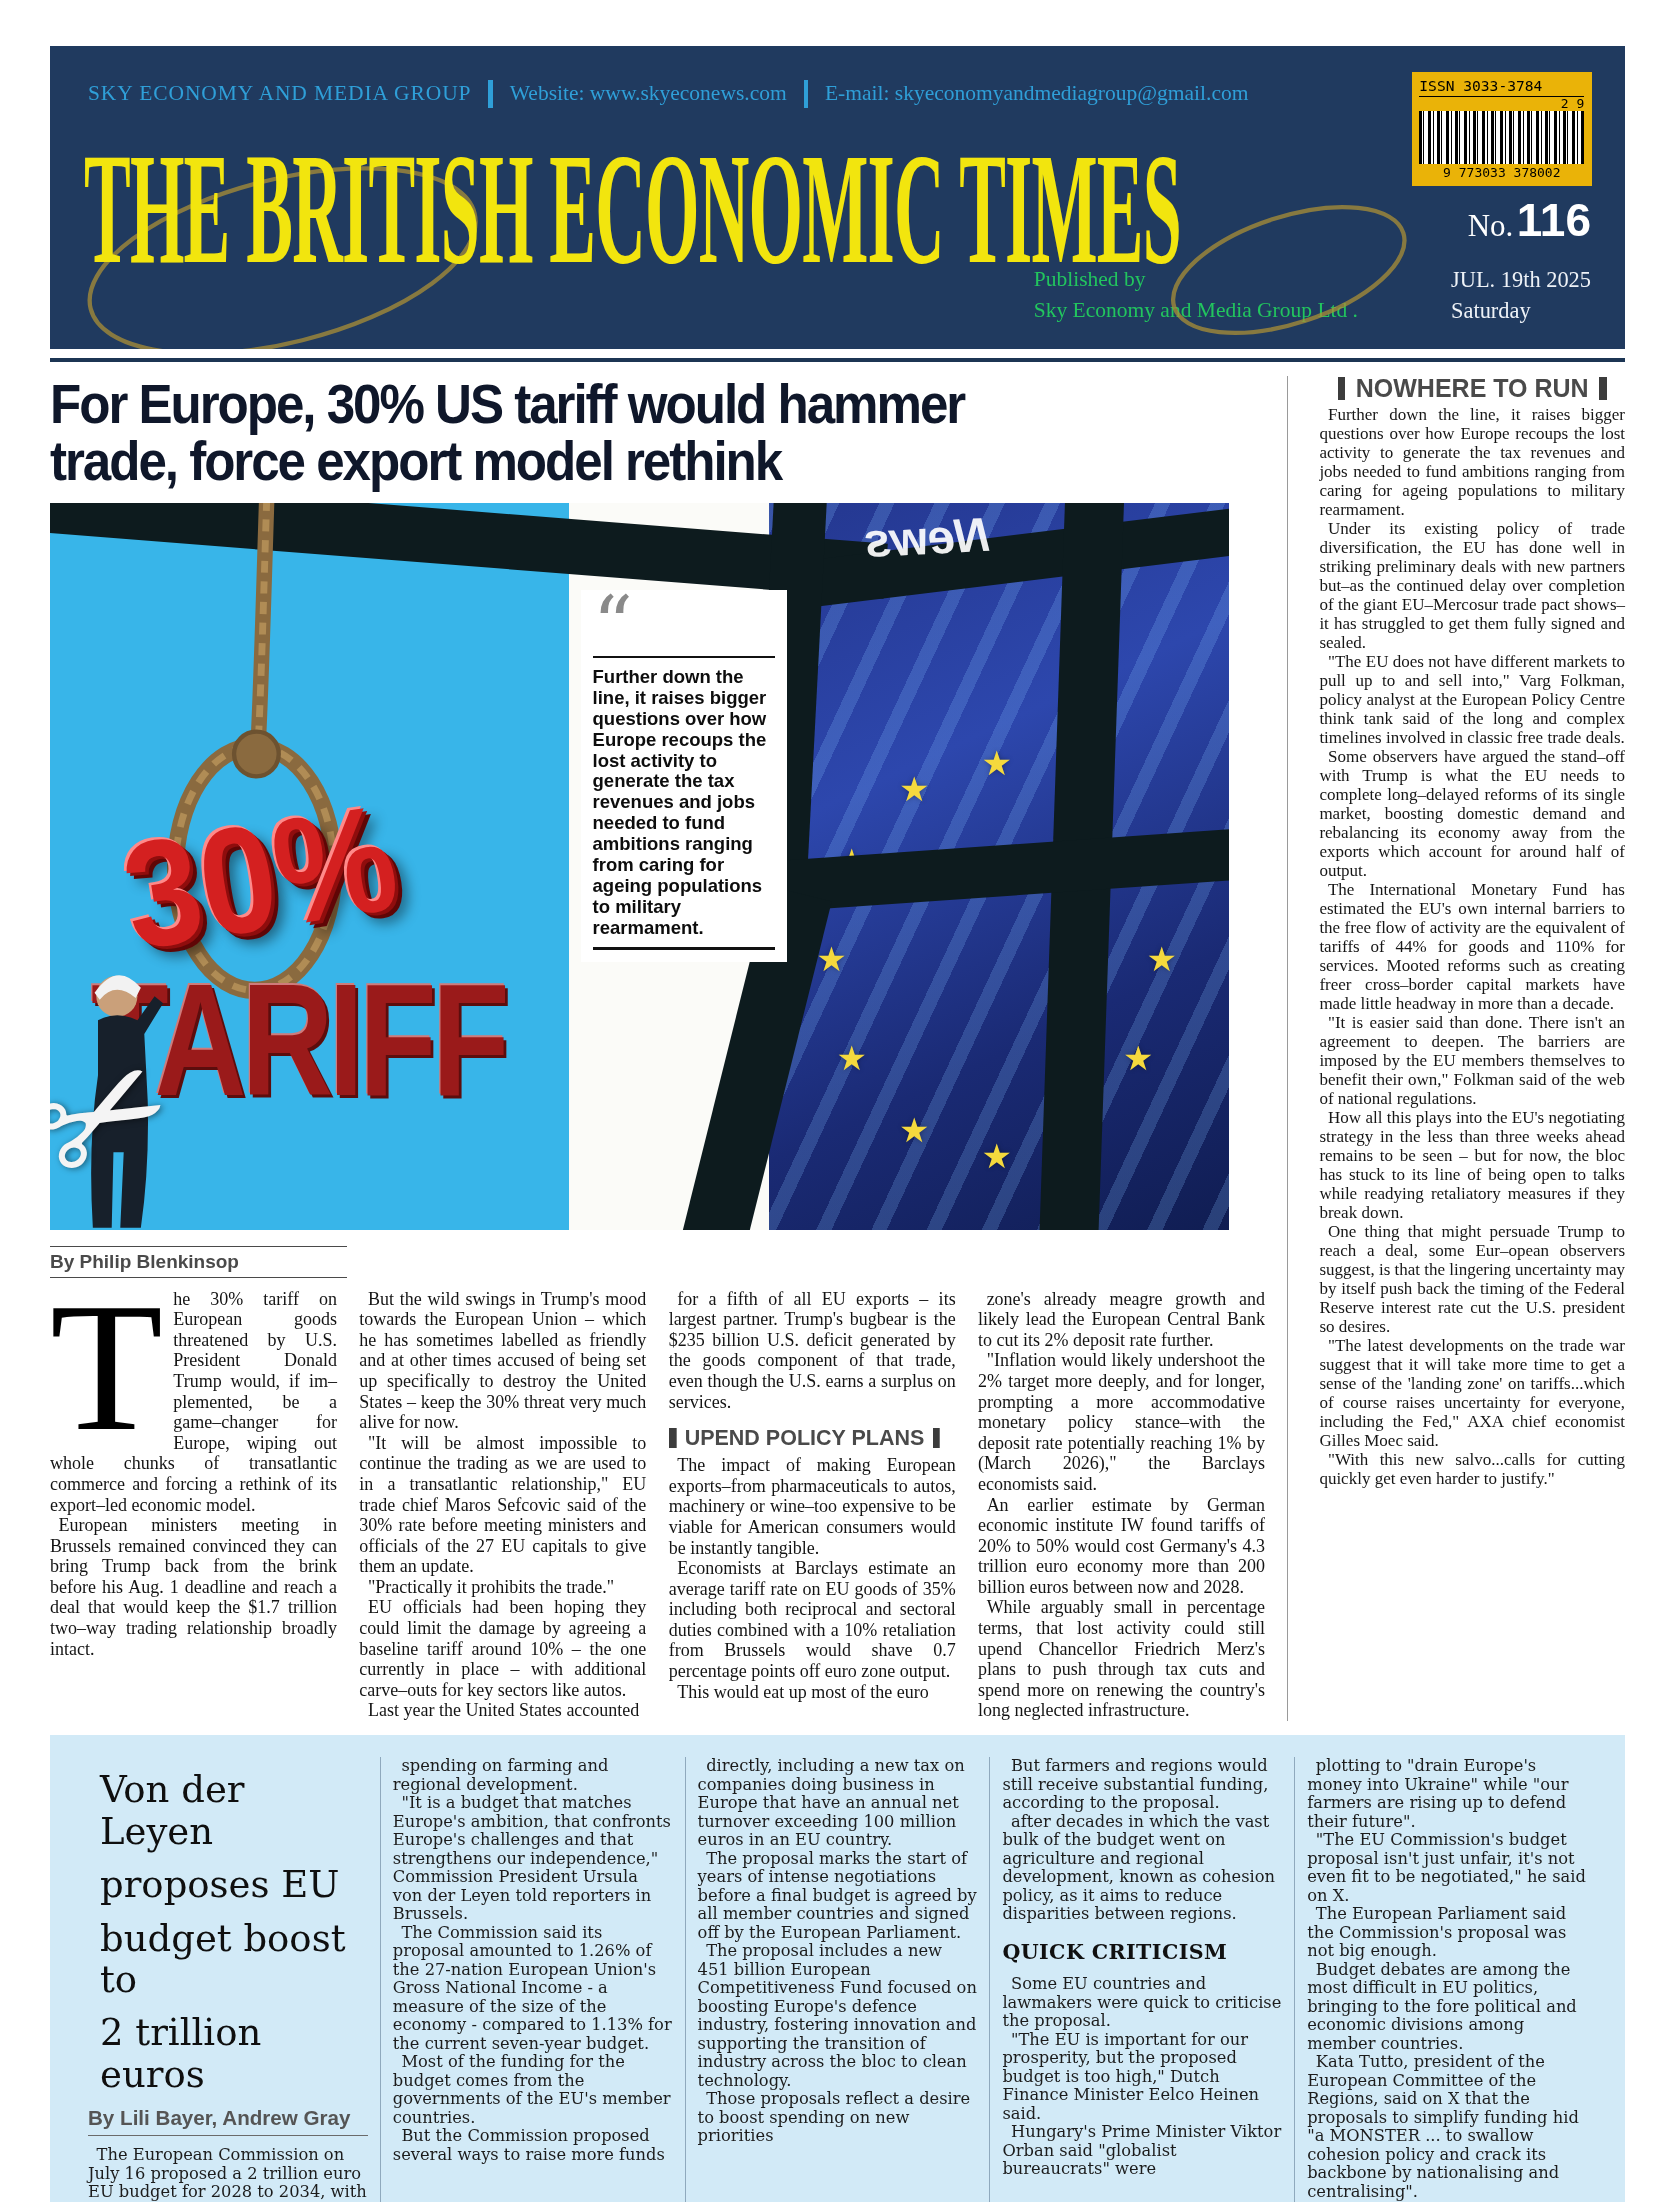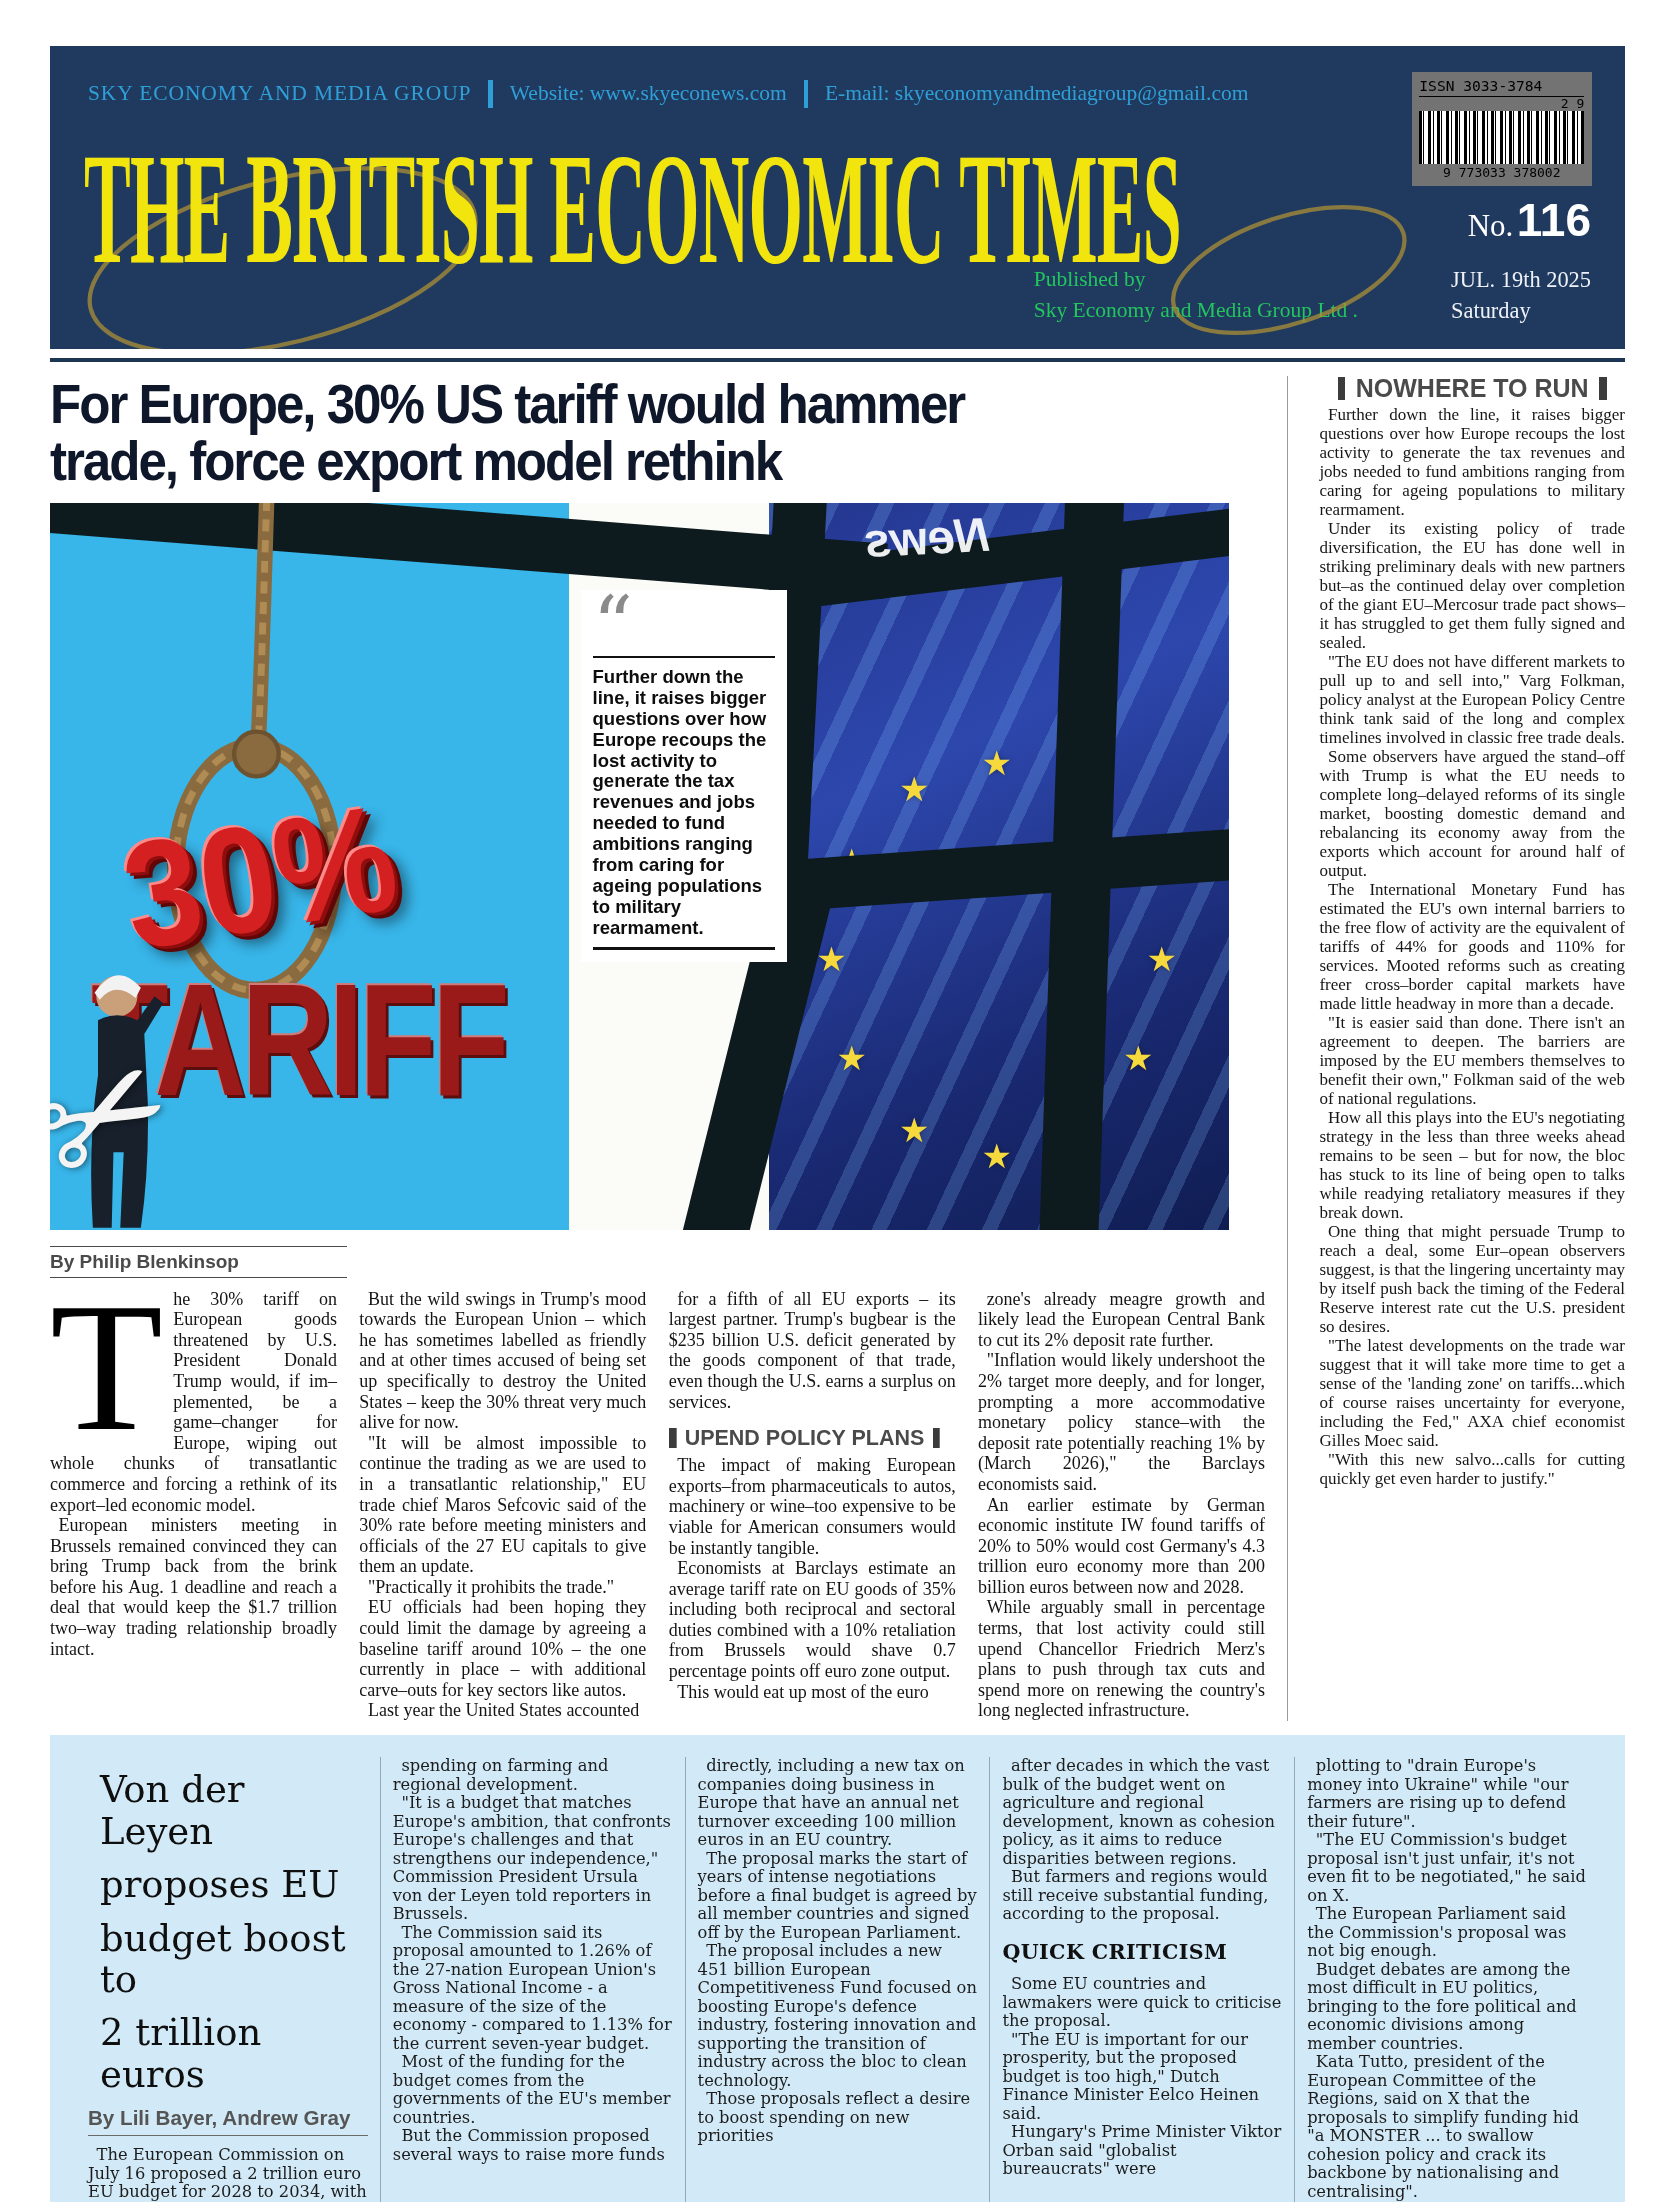--- a/index.html
+++ b/index.html
@@ -16,21 +16,21 @@
   .masthead-wrap{position:absolute;left:34px;top:83px;height:172px;}
   .masthead{font-family:"Liberation Serif",serif;font-weight:bold;font-size:159px;line-height:1;
             color:#f2e50e;white-space:nowrap;transform:scaleX(.44);transform-origin:left top;
             position:relative;z-index:2;letter-spacing:-1.7px;}
   .swirl{position:absolute;z-index:1;}
   .issue{position:absolute;right:34px;bottom:102px;color:#fff;white-space:nowrap;}
   .issue .no{font-family:"Liberation Serif",serif;font-size:31px;}
   .issue .num{font-family:"Liberation Sans",sans-serif;font-weight:bold;font-size:46px;}
   .pubblock{position:absolute;right:267px;bottom:22.4px;color:#22c55e;font-size:21.5px;line-height:1.45;}
   .dateblock{position:absolute;right:34px;bottom:22.4px;color:#eef2f7;font-size:22.4px;line-height:1.4;}
-  .barcode-box{position:absolute;right:33px;top:26px;width:165px;background:#737373;padding:5.2px 7.7px 6px;}
+  .barcode-box{position:absolute;right:33px;top:26px;width:165px;background:#eab308;padding:5.2px 7.7px 6px;}
   .bc-issn{font-family:"DejaVu Sans Mono",monospace;font-size:14.6px;color:#000;border-bottom:0.9px solid #000;padding-bottom:1.7px;}
   .bc-corner{font-family:"DejaVu Sans Mono",monospace;font-size:13px;color:#000;text-align:right;line-height:1;}
   .bc-bars{height:53px;margin-top:0.9px;background:repeating-linear-gradient(90deg,
       #000 0 2.6px,#fff 2.6px 4.3px,#000 4.3px 5.2px,#fff 5.2px 8.6px,#000 8.6px 12px,#fff 12px 13.8px,
       #000 13.8px 14.6px,#fff 14.6px 18px);}
   .bc-num{font-family:"DejaVu Sans Mono",monospace;font-size:13px;color:#000;text-align:center;margin-top:0.9px;}
   .hdr-rule{height:4.3px;background:#1c3553;margin-top:8.6px;}
 
   
   .main{display:flex;gap:22.4px;margin-top:13.8px;}
@@ -322,22 +322,22 @@
     <div class="btcol">
       <div>
           <p class="para">directly, including a new tax on companies doing business in Europe that have an annual net turnover exceeding 100 million euros in an EU country.</p>
           <p class="para">The proposal marks the start of years of intense negotiations before a final budget is agreed by all member countries and signed off by the European Parliament.</p>
           <p class="para">The proposal includes a new 451 billion European Competitiveness Fund focused on boosting Europe's defence industry, fostering innovation and supporting the transition of industry across the bloc to clean technology.</p>
           <p class="para">Those proposals reflect a desire to boost spending on new priorities</p>
         </div>
     </div>
     <div class="btcol">
       <div>
+          <p class="para">But farmers and regions would still receive substantial funding, according to the proposal.</p>
           <p class="para">after decades in which the vast bulk of the budget went on agriculture and regional development, known as cohesion policy, as it aims to reduce disparities between regions.</p>
-          <p class="para">But farmers and regions would still receive substantial funding, according to the proposal.</p>
         </div>
       <div class="quickhead">QUICK CRITICISM</div>
       <div>
           <p class="para">Some EU countries and lawmakers were quick to criticise the proposal.</p>
           <p class="para">"The EU is important for our prosperity, but the proposed budget is too high," Dutch Finance Minister Eelco Heinen said.</p>
           <p class="para">Hungary's Prime Minister Viktor Orban said "globalist bureaucrats" were</p>
         </div>
     </div>
     <div class="btcol">
       <div>

